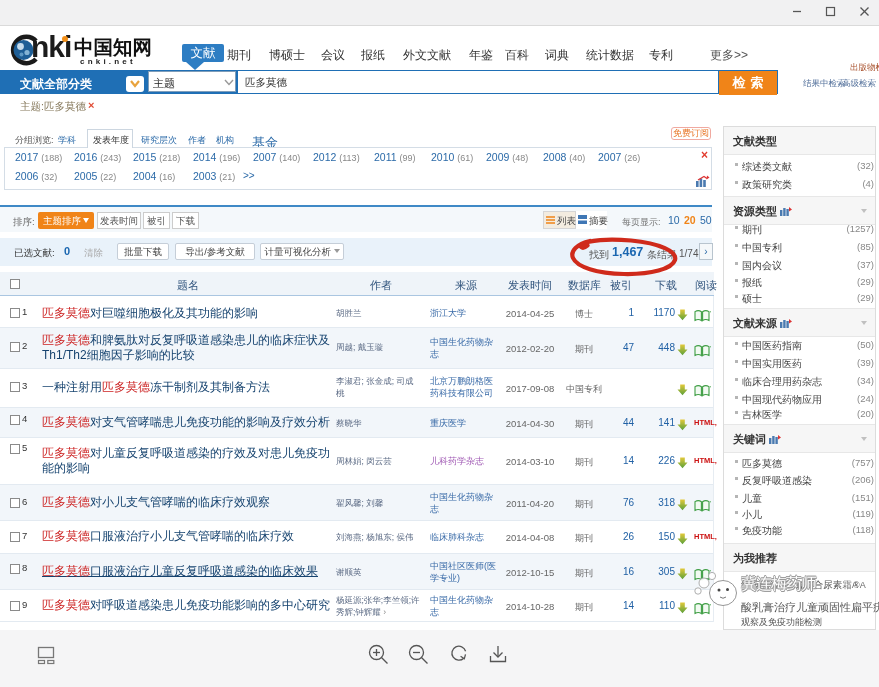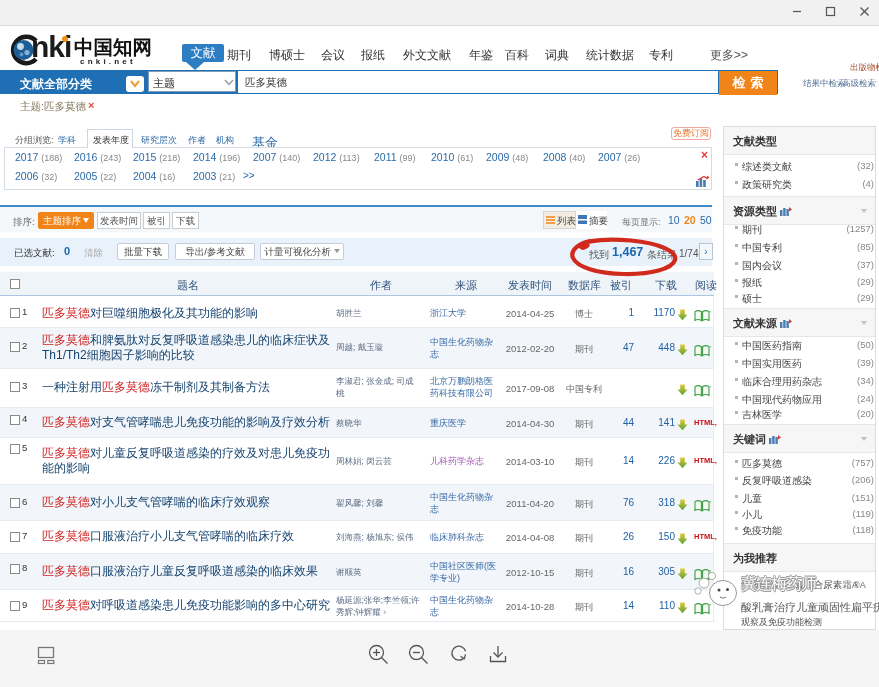--- a/index.html
+++ b/index.html
@@ -305,21 +305,21 @@
 <div class="cited" style="top:531px;">26</div>
 <div class="dln" style="top:531px;">150</div>
 <div class="dla" style="top:531px;"><svg width="11" height="12" viewBox="0 0 11 12">
           <path d="M3.2,0.5 h4.6 v5 h2.7 L5.5,11.2 L0.5,5.5 h2.7 Z" fill="url(#g1)"></path>
         </svg></div>
 <div class="htmlr" style="top:532px;">HTML,</div>
 
 <div class="row sep even" style="top:554px;height:35px;"></div>
 <div class="cb" style="left:10px;top:564px;"></div>
       <div class="num" style="left:22px;top:562px;">8</div>
-<div class="title" style="top:564px;"><span class="kw">匹多莫德</span>口服液治疗儿童反复呼吸道感染的临床效果</div>
+<div class="title" style="top:564px;text-decoration:underline;"><span class="kw">匹多莫德</span>口服液治疗儿童反复呼吸道感染的临床效果</div>
 <div class="auth" style="top:566px;">谢顺英</div>
 <div class="src" style="top:560px;">中国社区医师(医<br>学专业)</div>
 <div class="date" style="top:567px;">2012-10-15</div>
 <div class="db" style="top:567px;">期刊</div>
 <div class="cited" style="top:566px;">16</div>
 <div class="dln" style="top:566px;">305</div>
 <div class="dla" style="top:566px;"><svg width="11" height="12" viewBox="0 0 11 12">
           <path d="M3.2,0.5 h4.6 v5 h2.7 L5.5,11.2 L0.5,5.5 h2.7 Z" fill="url(#g1)"></path>
         </svg></div>
 <div class="read" style="top:567px;"><svg width="18" height="12" viewBox="0 0 18 12">

